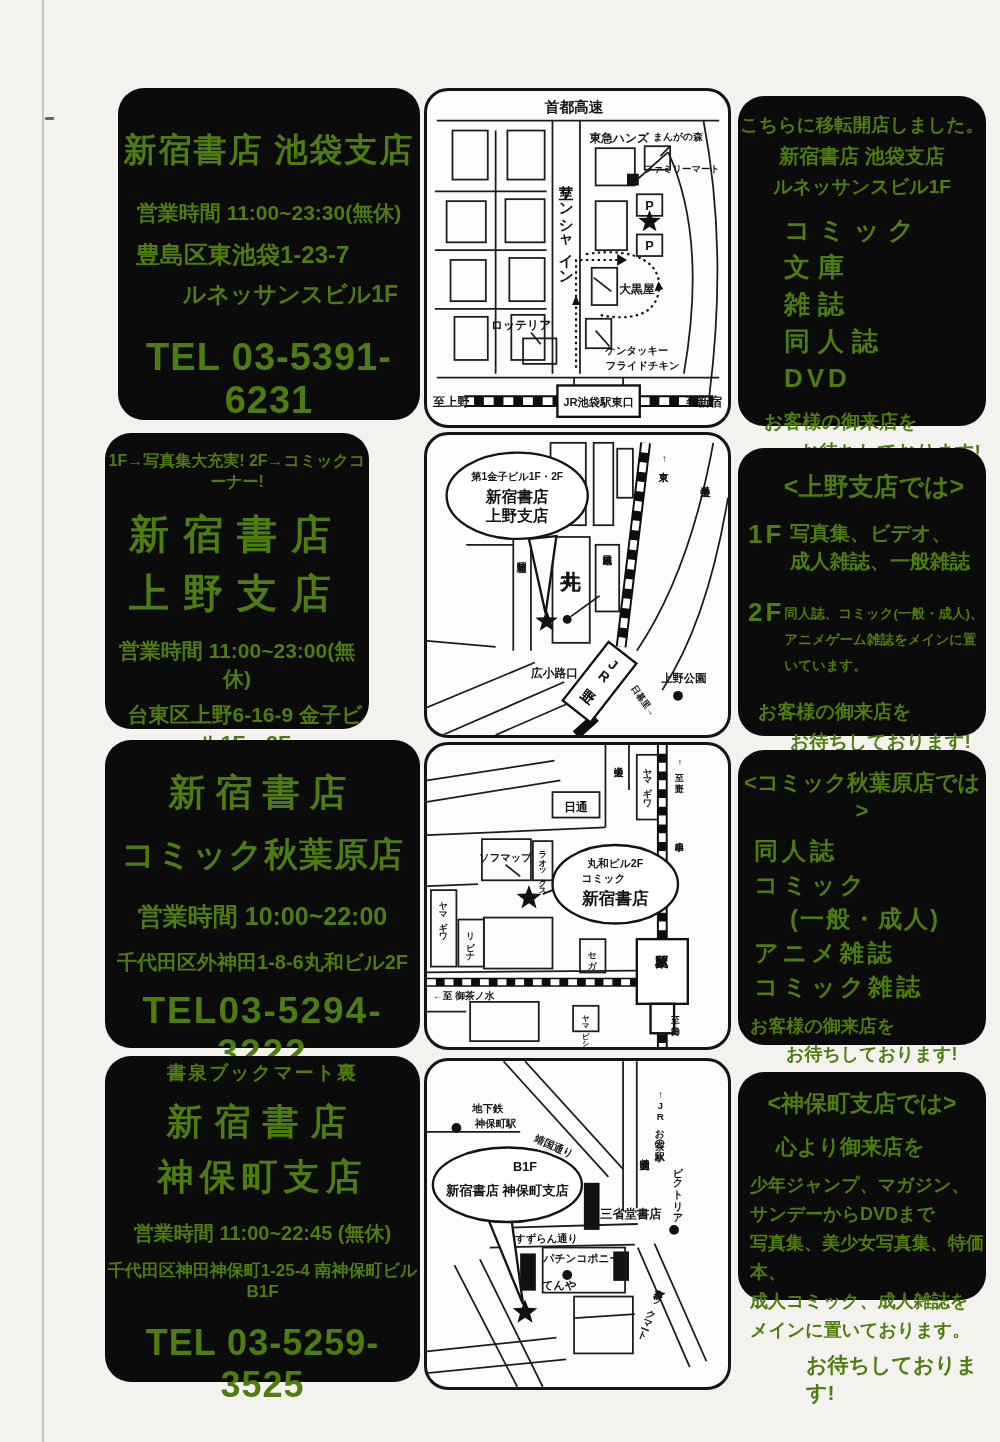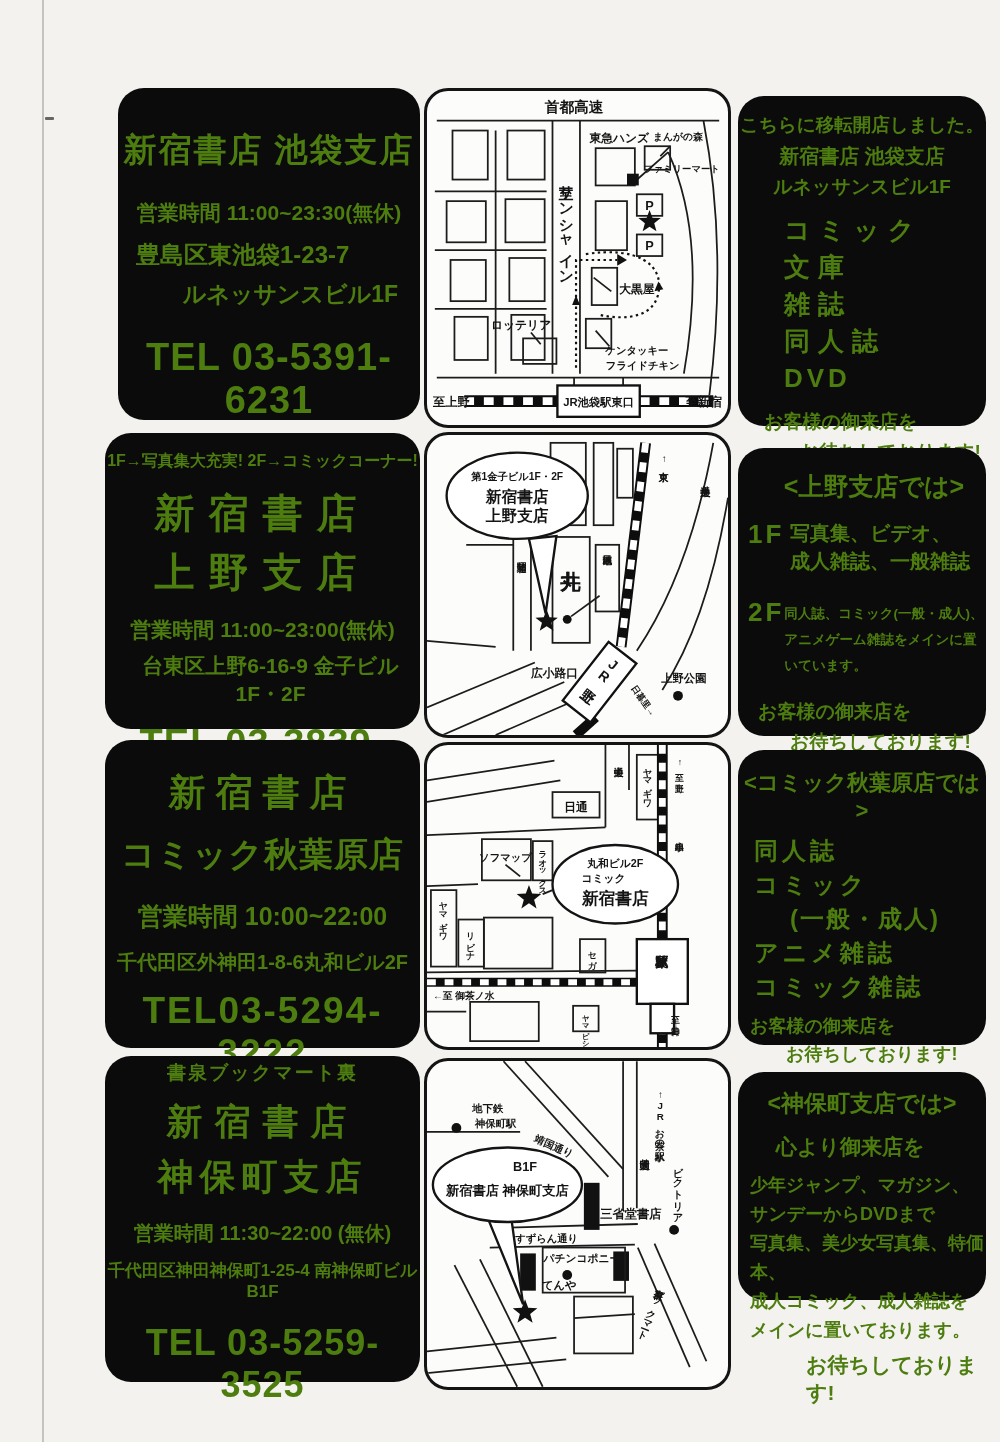--- a/index.html
+++ b/index.html
@@ -123,21 +123,21 @@
       <div style="font-size:26px;letter-spacing:8px;line-height:37px;">コミック</div>
       <div style="font-size:26px;letter-spacing:8px;line-height:37px;">文庫</div>
       <div style="font-size:26px;letter-spacing:8px;line-height:37px;">雑誌</div>
       <div style="font-size:26px;letter-spacing:8px;line-height:37px;">同人誌</div>
       <div style="font-size:26px;letter-spacing:4px;line-height:37px;">DVD</div>
     </div>
     <div class="b" style="font-size:19px;margin:12px 0 0 26px;">お客様の御来店を</div>
     <div class="b" style="font-size:19px;margin:4px 0 0 62px;">お待ちしております!</div>
   </div>
 
-  <div class="blk" style="left:105px;top:433px;width:315px;height:296px;">
+  <div class="blk" style="left:105px;top:433px;width:264px;height:296px;">
     <div class="c b" style="font-size:16px;margin-top:18px;">1F→写真集大充実!  2F→コミックコーナー!</div>
     <div class="c stitle" style="font-size:40px;letter-spacing:14px;margin-top:14px;">新宿書店</div>
     <div class="c stitle" style="font-size:40px;letter-spacing:14px;margin-top:4px;">上野支店</div>
     <div class="c b" style="font-size:21px;margin-top:16px;">営業時間  11:00~23:00(無休)</div>
     <div class="c b" style="font-size:21px;margin-top:8px;padding-left:16px;">台東区上野6-16-9  金子ビル1F・2F</div>
     <div class="c tel" style="font-size:38px;margin-top:14px;">TEL 03-3839-5340</div>
   </div>
 
   <div class="mappnl" style="left:424px;top:432px;width:307px;height:306px;">
     <svg class="mapsvg" viewBox="0 0 307 306">
@@ -282,21 +282,21 @@
       <div style="font-size:24px;line-height:34px;letter-spacing:4px;">コミック雑誌</div>
     </div>
     <div class="b" style="font-size:18px;margin:10px 0 0 12px;">お客様の御来店を</div>
     <div class="b" style="font-size:18px;margin:4px 0 0 48px;">お待ちしております!</div>
   </div>
 
   <div class="blk" style="left:105px;top:1056px;width:315px;height:326px;">
     <div class="c b" style="font-size:19px;margin-top:4px;letter-spacing:2px;">書泉ブックマート裏</div>
     <div class="c stitle" style="font-size:36px;letter-spacing:12px;margin-top:12px;">新宿書店</div>
     <div class="c stitle" style="font-size:36px;letter-spacing:6px;margin-top:6px;">神保町支店</div>
-    <div class="c b" style="font-size:20px;margin-top:18px;">営業時間  11:30~22:00 (無休)</div>
+    <div class="c b" style="font-size:20px;margin-top:18px;">営業時間  11:00~22:45 (無休)</div>
     <div class="c b" style="font-size:17px;margin-top:12px;">千代田区神田神保町1-25-4  南神保町ビルB1F</div>
     <div class="c tel" style="font-size:36px;margin-top:20px;">TEL 03-5259-3525</div>
   </div>
 
   <div class="mappnl" style="left:424px;top:1058px;width:307px;height:332px;">
     <svg class="mapsvg" viewBox="0 0 307 332">
       <g class="rd">
         <line x1="0" y1="72" x2="95" y2="72"></line>
         <line x1="78" y1="0" x2="185" y2="118"></line>
         <line x1="100" y1="0" x2="200" y2="110"></line>

